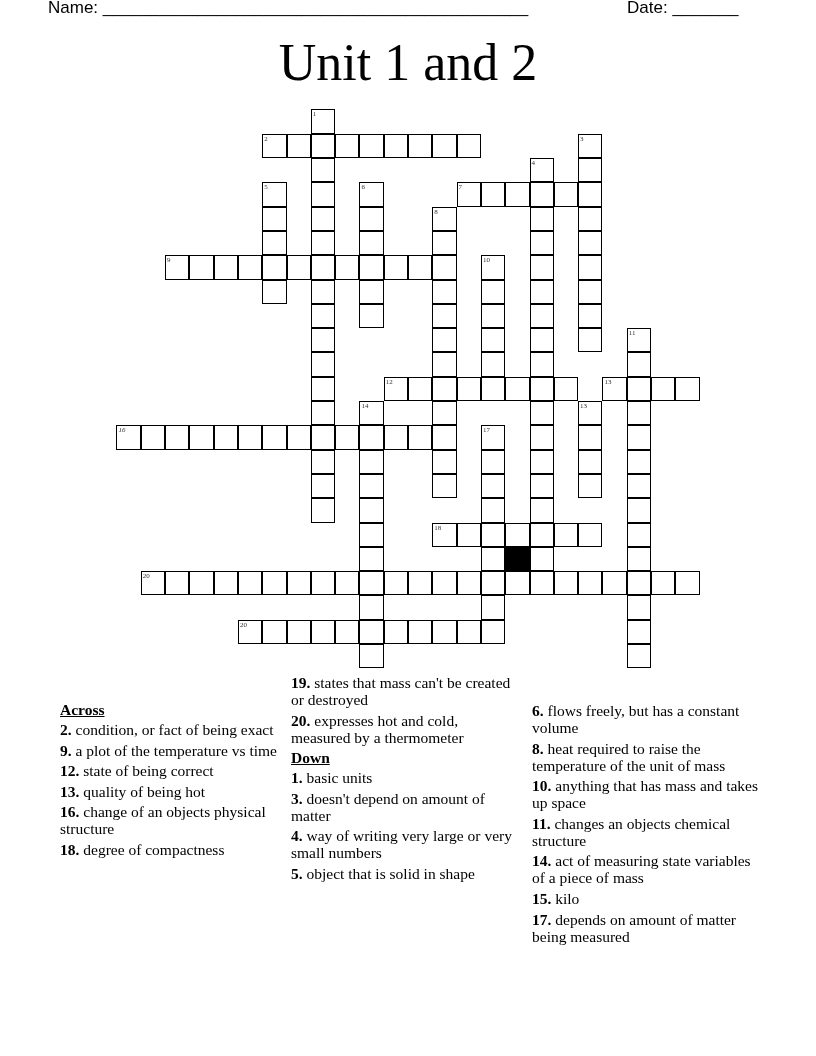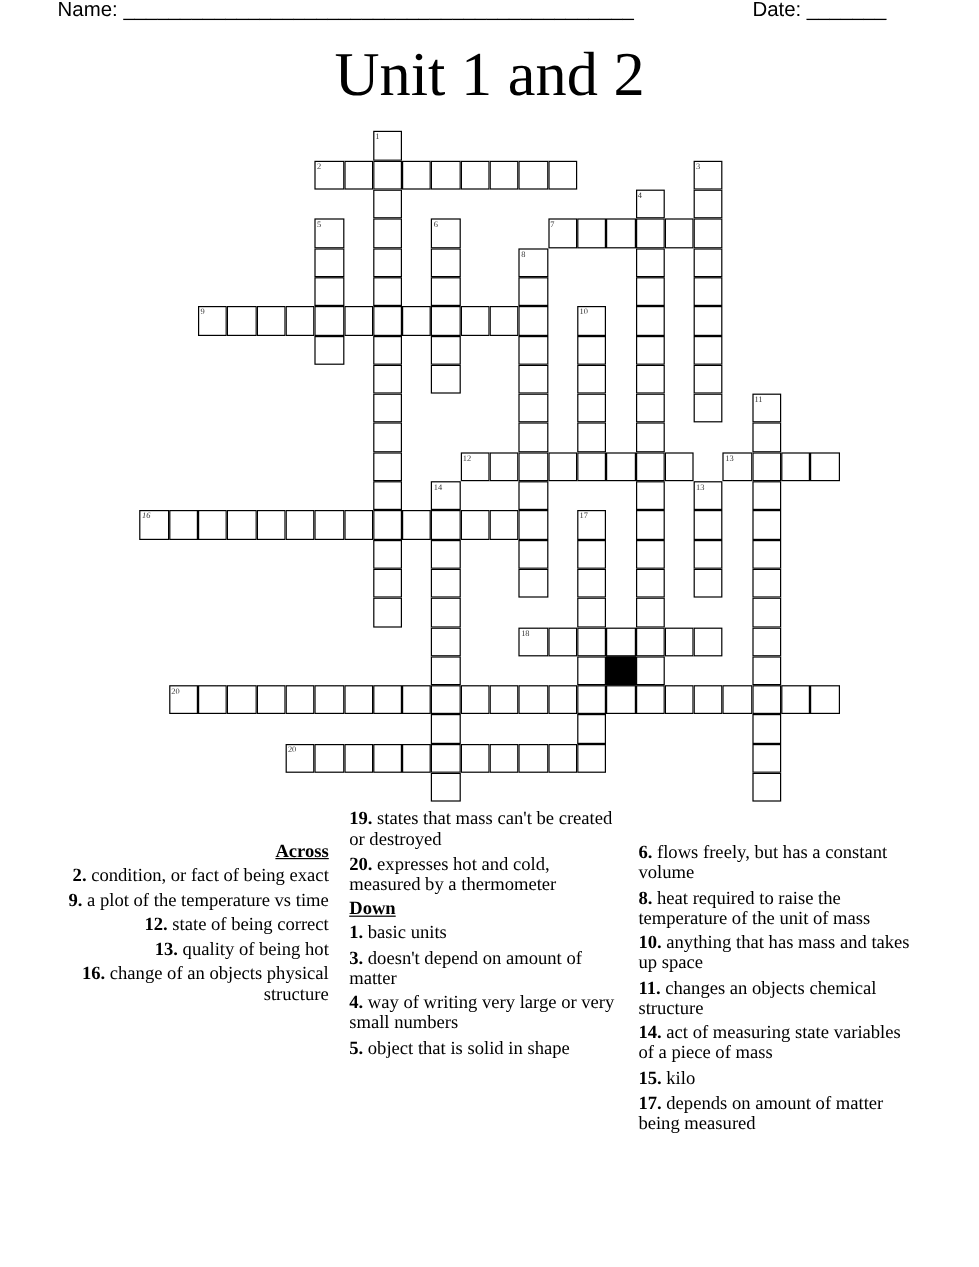--- a/index.html
+++ b/index.html
@@ -253,27 +253,28 @@
     <div class="cell" style="left: 287.1px; top: 620.3px;"></div>
     <div class="cell" style="left: 311.4px; top: 620.3px;"></div>
     <div class="cell" style="left: 335.7px; top: 620.3px;"></div>
     <div class="cell" style="left: 384.3px; top: 620.3px;"></div>
     <div class="cell" style="left: 408.6px; top: 620.3px;"></div>
     <div class="cell" style="left: 432.9px; top: 620.3px;"></div>
     <div class="cell" style="left: 457.2px; top: 620.3px;"></div>
     <div class="cell black" style="left: 505.8px; top: 547.4px;"></div>
   </div>
 
-<div class="clues" style="left:44px; width:230px;text-align:right;">
+<div class="clues" style="left:60px; width:230px;">
   <span class="head">Across</span>
   <div class="clue"><b>2.</b> <span>condition, or fact of being exact</span></div>
   <div class="clue"><b>9.</b> <span>a plot of the temperature vs time</span></div>
   <div class="clue"><b>12.</b> <span>state of being correct</span></div>
   <div class="clue"><b>13.</b> <span>quality of being hot</span></div>
   <div class="clue"><b>16.</b> <span>change of an objects physical structure</span></div>
+  <div class="clue"><b>18.</b> <span>degree of compactness</span></div>
 </div>
 
 <div class="clues" style="left:291px; width:222px; top:674px;">
   <div class="clue"><b>19.</b> <span>states that mass can't be created or destroyed</span></div>
   <div class="clue"><b>20.</b> <span>expresses hot and cold, measured by a thermometer</span></div>
   <span class="head">Down</span>
   <div class="clue"><b>1.</b> <span>basic units</span></div>
   <div class="clue"><b>3.</b> <span>doesn't depend on amount of matter</span></div>
   <div class="clue"><b>4.</b> <span>way of writing very large or very small numbers</span></div>
   <div class="clue"><b>5.</b> <span>object that is solid in shape</span></div>

